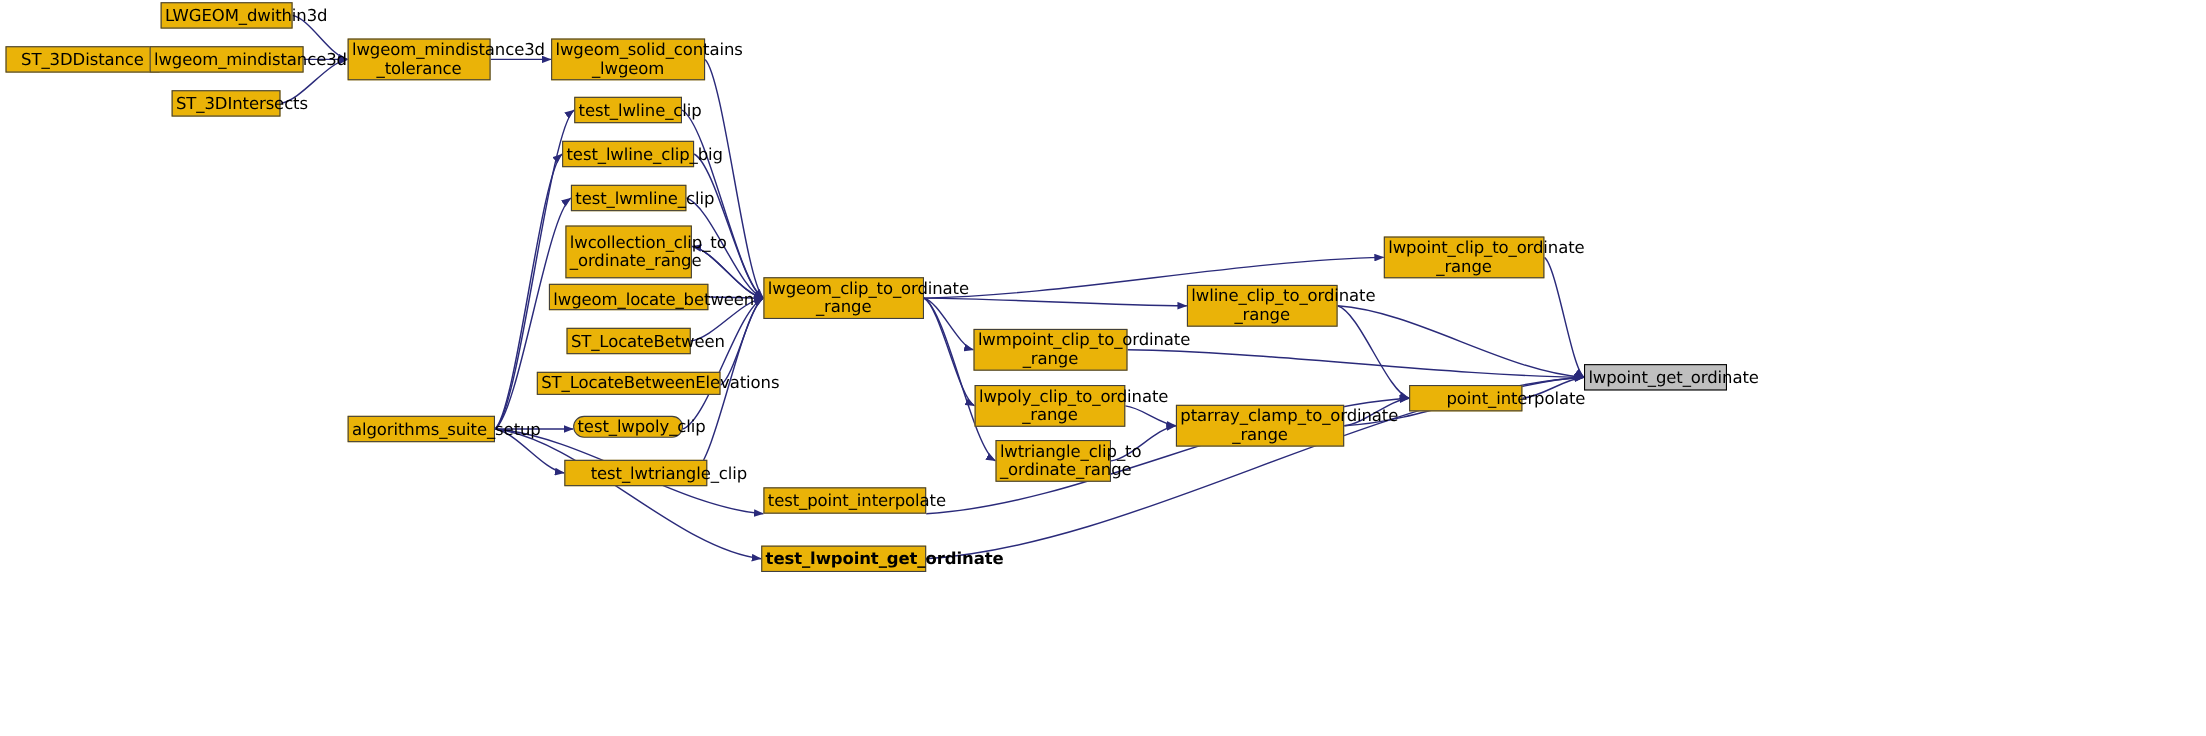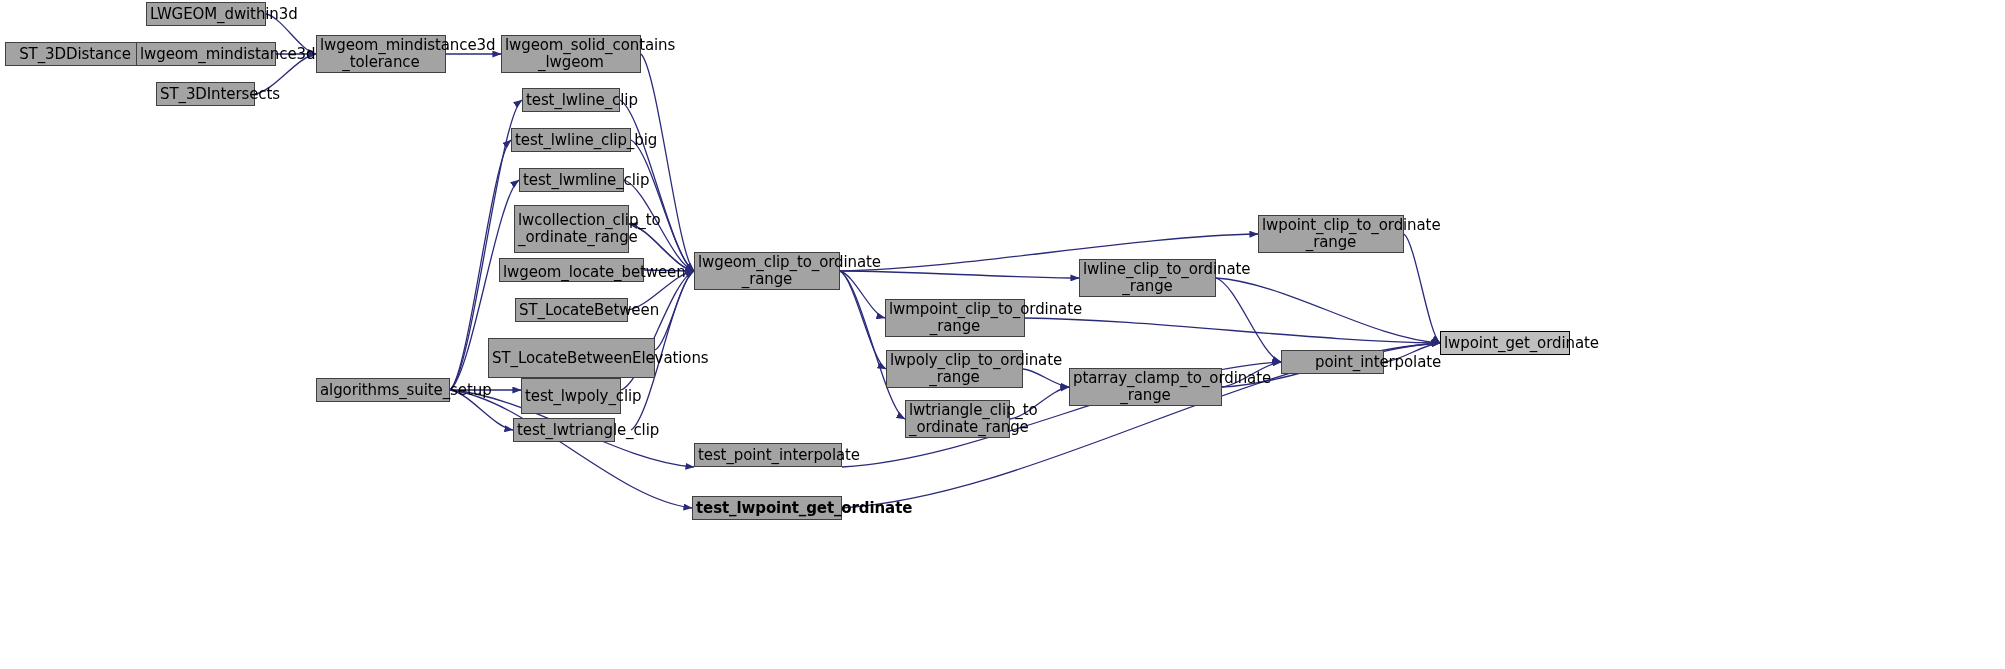--- a/index.html
+++ b/index.html
@@ -20,21 +20,21 @@
     left: 0;
     top: 0;
     width: 2005px;
     height: 669px;
     pointer-events: none;
   }
   .node {
     position: absolute;
     box-sizing: border-box;
     border: 1px solid #404040;
-    background: #a3a3a3;
+    background: #eab308;
     color: #000000;
     font-size: 15px;
     line-height: 17px;
     display: flex;
     align-items: center;
     justify-content: center;
     text-align: center;
     white-space: pre-line;
     letter-spacing: -0.1px;
     z-index: 2;
@@ -111,24 +111,24 @@
 _tolerance</span></div>
       <div class="node" style="left: 501px; top: 35px; width: 140px; height: 38px;"><span class="node-label">lwgeom_solid_contains
 _lwgeom</span></div>
       <div class="node" style="left: 522px; top: 88px; width: 98px; height: 24px;"><span class="node-label">test_lwline_clip</span></div>
       <div class="node" style="left: 511px; top: 128px; width: 120px; height: 24px;"><span class="node-label">test_lwline_clip_big</span></div>
       <div class="node" style="left: 519px; top: 168px; width: 105px; height: 24px;"><span class="node-label">test_lwmline_clip</span></div>
       <div class="node" style="left: 514px; top: 205px; width: 115px; height: 48px;"><span class="node-label">lwcollection_clip_to
 _ordinate_range</span></div>
       <div class="node" style="left: 499px; top: 258px; width: 145px; height: 24px; align-items: flex-end;"><span class="node-label">lwgeom_locate_between</span></div>
       <div class="node" style="left: 515px; top: 298px; width: 113px; height: 24px;"><span class="node-label">ST_LocateBetween</span></div>
-      <div class="node" style="left: 488px; top: 338px; width: 167px; height: 40px;"><span class="node-label">ST_LocateBetweenElevations</span></div>
+      <div class="node" style="left: 488px; top: 338px; width: 167px; height: 21px;"><span class="node-label">ST_LocateBetweenElevations</span></div>
       <div class="node" style="left: 316px; top: 378px; width: 134px; height: 24px;"><span class="node-label">algorithms_suite_setup</span></div>
-      <div class="node" style="left: 521px; top: 378px; width: 100px; height: 36px;"><span class="node-label">test_lwpoly_clip</span></div>
-      <div class="node" style="left: 513px; top: 418px; width: 102px; height: 24px;"><span class="node-label">test_lwtriangle_clip</span></div>
+      <div class="node" style="left: 521px; top: 378px; width: 100px; height: 20px; border-radius: 10px;"><span class="node-label">test_lwpoly_clip</span></div>
+      <div class="node" style="left: 513px; top: 418px; width: 130px; height: 24px; padding-left: 20px;"><span class="node-label">test_lwtriangle_clip</span></div>
       <div class="node" style="left: 694px; top: 443px; width: 148px; height: 24px;"><span class="node-label">test_point_interpolate</span></div>
       <div class="node" style="left: 692px; top: 496px; width: 150px; height: 24px; font-weight: bold;"><span class="node-label">test_lwpoint_get_ordinate</span></div>
       <div class="node" style="left: 694px; top: 252px; width: 146px; height: 38px;"><span class="node-label">lwgeom_clip_to_ordinate
 _range</span></div>
       <div class="node" style="left: 1258px; top: 215px; width: 146px; height: 38px;"><span class="node-label">lwpoint_clip_to_ordinate
 _range</span></div>
       <div class="node" style="left: 1079px; top: 259px; width: 137px; height: 38px;"><span class="node-label">lwline_clip_to_ordinate
 _range</span></div>
       <div class="node" style="left: 885px; top: 299px; width: 140px; height: 38px;"><span class="node-label">lwmpoint_clip_to_ordinate
 _range</span></div>

